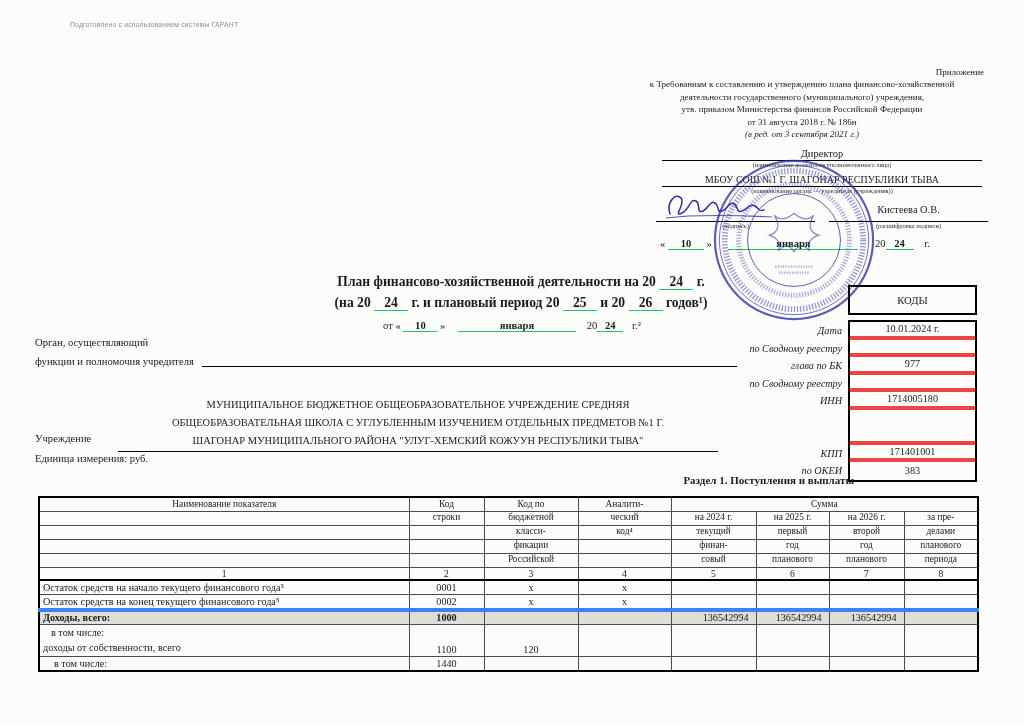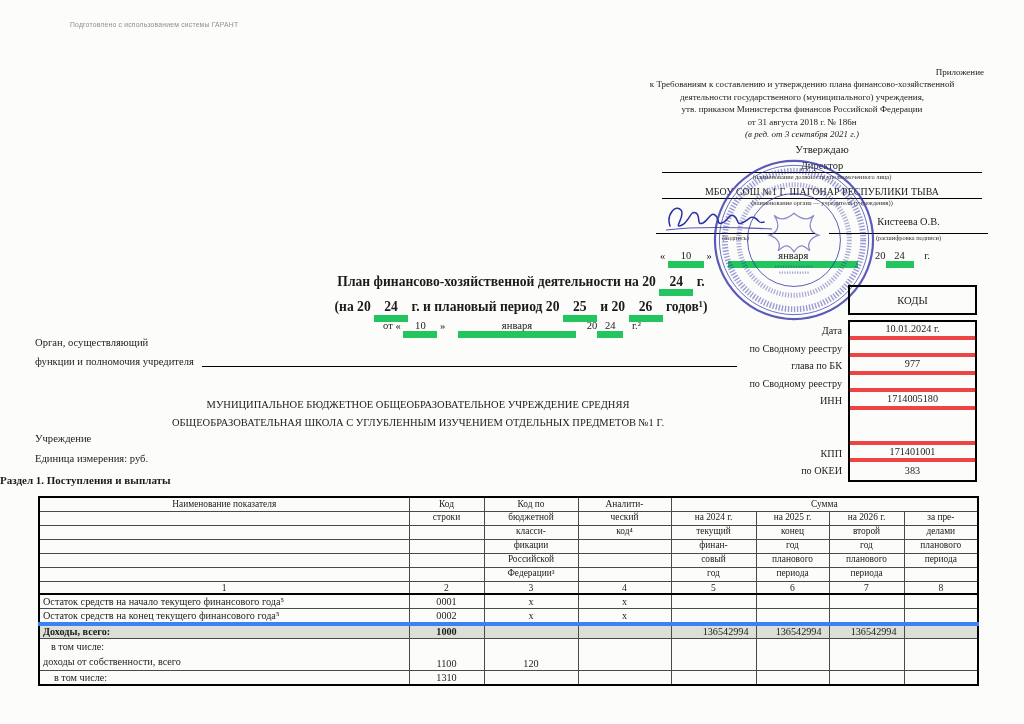--- a/index.html
+++ b/index.html
@@ -5,21 +5,21 @@
   :root { --stamp-color:#2d2fa6; --shaded-row:#dcdfd6; }
   * { box-sizing:border-box; }
   html,body { margin:0; padding:0; }
   body {
     width:1024px; height:724px; position:relative;
     background:#fcfcfa; color:#1b1b1b;
     font-family:"Liberation Serif", serif;
     overflow:hidden;
   }
   .abs { position:absolute; }
-  .ul { border-bottom:7px solid #22c55e; display:inline-block; text-align:center; line-height:1.05; }
+  .ul { border-bottom:1px solid #22c55e; display:inline-block; text-align:center; line-height:1.05;font-weight:bold; }
   .cap { font-size:6.4px; color:#333; text-align:center; line-height:1.2; }
 
   
   #watermark { left:70px; top:21px; font-size:6.8px; color:#8f8f8f; font-family:"Liberation Sans", sans-serif; letter-spacing:.2px; }
 
   
   #appendix { right:36px; top:66px; width:372px; font-size:9px; line-height:1.38; text-align:center; }
   #appendix .l1 { text-align:right; padding-right:4px; }
   #appendix .l6 { font-style:italic; }
 
@@ -54,32 +54,32 @@
   #founder1 { left:35px; top:337px; font-size:10.6px; }
   #founder2 { left:35px; top:356px; width:702px; display:flex; font-size:10.6px; }
   #founder2 .fill { flex:1; border-bottom:1px solid #000; margin-left:8px; }
   #institution { left:118px; top:396px; width:600px; text-align:center; font-size:10.5px; line-height:1.7; }
   #institution .line3 { border-bottom:1px solid #000; padding-bottom:1px; }
   #institution-label { left:35px; top:433px; font-size:10.6px; }
   #unit-label { left:35px; top:453px; font-size:10.6px;font-family:Liberation Serif, serif; }
 
   
   #codes-labels { left:600px; top:322px; width:242px; font-size:10.2px; text-align:right; }
-  #codes-labels div { line-height:17.5px; height:17.5px; }
+  #codes-labels div { line-height:17.5px; height:17.5px;font-style:italic; }
   #codes-labels .gap { height:35px; }
   #codes-title { left:848px; top:285px; width:129px; height:30px; border:2px solid #000;
                  display:flex; align-items:center; justify-content:center; font-size:10.6px; }
   #codes-box { left:848px; top:320px; width:129px; border:2px solid #000; }
   #codes-box .cell { height:17.5px; border-bottom:4px solid #ef4444; font-size:10.2px;
                      display:flex; align-items:center; justify-content:center; }
   #codes-box .tall { height:35px; }
   #codes-box .cell:last-child { border-bottom:none; }
 
   
-  #section-title { left:0; top:474px; width:854px; text-align:left; font-weight:bold; font-size:11px; }
+  #section-title { left:0; top:474px; width:854px; text-align:right; font-weight:bold; font-size:11px; }
   #tbl-wrap { left:38px; top:496px; }
   table { border-collapse:collapse; table-layout:fixed; width:939px; border:2px solid #000; }
   td { border:1px solid #4a4a4a; overflow:hidden; white-space:nowrap; padding:0; }
   .hrow td { height:14px; font-size:9.4px; text-align:center; line-height:1; }
   .numrow td { height:12px; font-size:9.6px; text-align:center; border-bottom:2px solid #000; }
   .brow td { font-size:10.2px; height:15px; }
   .brow .name { text-align:left; padding:0 3px; }
   .brow .cc { text-align:center; }
   .brow .sum { text-align:right; padding-right:7px; }
   .total-row td { background:var(--shaded-row); border-top:4px solid #3b82f6; }
@@ -97,21 +97,20 @@
 <div class="abs" id="appendix">
   <div class="l1">Приложение</div>
   <div>к Требованиям к составлению и утверждению плана финансово-хозяйственной</div>
   <div>деятельности государственного (муниципального) учреждения,</div>
   <div>утв. приказом Министерства финансов Российской Федерации</div>
   <div>от 31 августа 2018 г. № 186н</div>
   <div class="l6">(в ред. от 3 сентября 2021 г.)</div>
 </div>
 
 <div class="abs" id="approval">
-  <div class="title">Утверждаю</div>
   <div class="fieldline">Директор</div>
   <div class="cap">(наименование должности уполномоченного лица)</div>
   <div class="fieldline org">МБОУ СОШ №1 Г. ШАГОНАР РЕСПУБЛИКИ ТЫВА</div>
   <div class="cap">(наименование органа — учредителя (учреждения))</div>
   <div class="sigrow">
     <div class="sigcell">
       <svg id="sig-svg" width="118" height="34" viewBox="0 0 118 34">
         <path d="M10 26 C 6 14, 16 4, 21 10 C 26 16, 12 30, 22 25 C 30 21, 30 10, 36 13 C 41 16, 36 26, 43 23 C 49 20, 50 12, 55 15 C 60 18, 56 25, 62 23 C 68 21, 69 13, 74 16 C 79 19, 76 25, 82 23 C 88 21, 90 15, 95 18 C 99 20, 98 24, 104 22" fill="none" style="stroke:var(--stamp-color)" stroke-width="1.5" stroke-linecap="round"></path>
         <path d="M6 30 C 30 27, 70 27, 112 29" fill="none" style="stroke:var(--stamp-color)" stroke-width="1.1" opacity=".8"></path>
       </svg>
@@ -174,20 +173,21 @@
 
 <div class="abs" id="founder1">Орган, осуществляющий</div>
 <div class="abs" id="founder2">
   <span>функции и полномочия учредителя</span>
   <span class="fill"></span>
 </div>
 
 <div class="abs" id="institution">
   <div>МУНИЦИПАЛЬНОЕ БЮДЖЕТНОЕ ОБЩЕОБРАЗОВАТЕЛЬНОЕ УЧРЕЖДЕНИЕ СРЕДНЯЯ</div>
   <div>ОБЩЕОБРАЗОВАТЕЛЬНАЯ ШКОЛА С УГЛУБЛЕННЫМ ИЗУЧЕНИЕМ ОТДЕЛЬНЫХ ПРЕДМЕТОВ №1 Г.</div>
+  <div class="line3">ШАГОНАР МУНИЦИПАЛЬНОГО РАЙОНА "УЛУГ-ХЕМСКИЙ КОЖУУН РЕСПУБЛИКИ ТЫВА"</div>
 </div>
 <div class="abs" id="institution-label">Учреждение</div>
 <div class="abs" id="unit-label">Единица измерения: руб.</div>
 
 <div class="abs" id="codes-labels">
   <div>Дата</div>
   <div>по Сводному реестру</div>
   <div>глава по БК</div>
   <div>по Сводному реестру</div>
   <div>ИНН</div>
@@ -239,21 +239,21 @@
     <td>на 2025 г.</td>
     <td>на 2026 г.</td>
     <td>за пре-</td>
   </tr>
   <tr class="hrow">
     <td></td>
     <td></td>
     <td>класси-</td>
     <td>код⁴</td>
     <td>текущий</td>
-    <td>конец</td>
+    <td>первый</td>
     <td>второй</td>
     <td>делами</td>
   </tr>
   <tr class="hrow">
     <td></td>
     <td></td>
     <td>фикации</td>
     <td></td>
     <td>финан-</td>
     <td>год</td>
@@ -262,30 +262,20 @@
   </tr>
   <tr class="hrow">
     <td></td>
     <td></td>
     <td>Российской</td>
     <td></td>
     <td>совый</td>
     <td>планового</td>
     <td>планового</td>
     <td>периода</td>
-  </tr>
-  <tr class="hrow">
-    <td></td>
-    <td></td>
-    <td>Федерации³</td>
-    <td></td>
-    <td>год</td>
-    <td>периода</td>
-    <td>периода</td>
-    <td></td>
   </tr>
   <tr class="numrow">
     <td>1</td>
     <td>2</td>
     <td>3</td>
     <td>4</td>
     <td>5</td>
     <td>6</td>
     <td>7</td>
     <td>8</td>
@@ -329,21 +319,21 @@
     <td class="cc">1100</td>
     <td class="cc">120</td>
     <td class="cc"></td>
     <td class="sum"></td>
     <td class="sum"></td>
     <td class="sum"></td>
     <td class="sum"></td>
   </tr>
   <tr class="brow">
     <td class="name ind2">в том числе:</td>
-    <td class="cc">1310</td>
+    <td class="cc">1440</td>
     <td class="cc"></td>
     <td class="cc"></td>
     <td class="sum"></td>
     <td class="sum"></td>
     <td class="sum"></td>
     <td class="sum"></td>
   </tr>
   </tbody>
 </table>
 </div>

